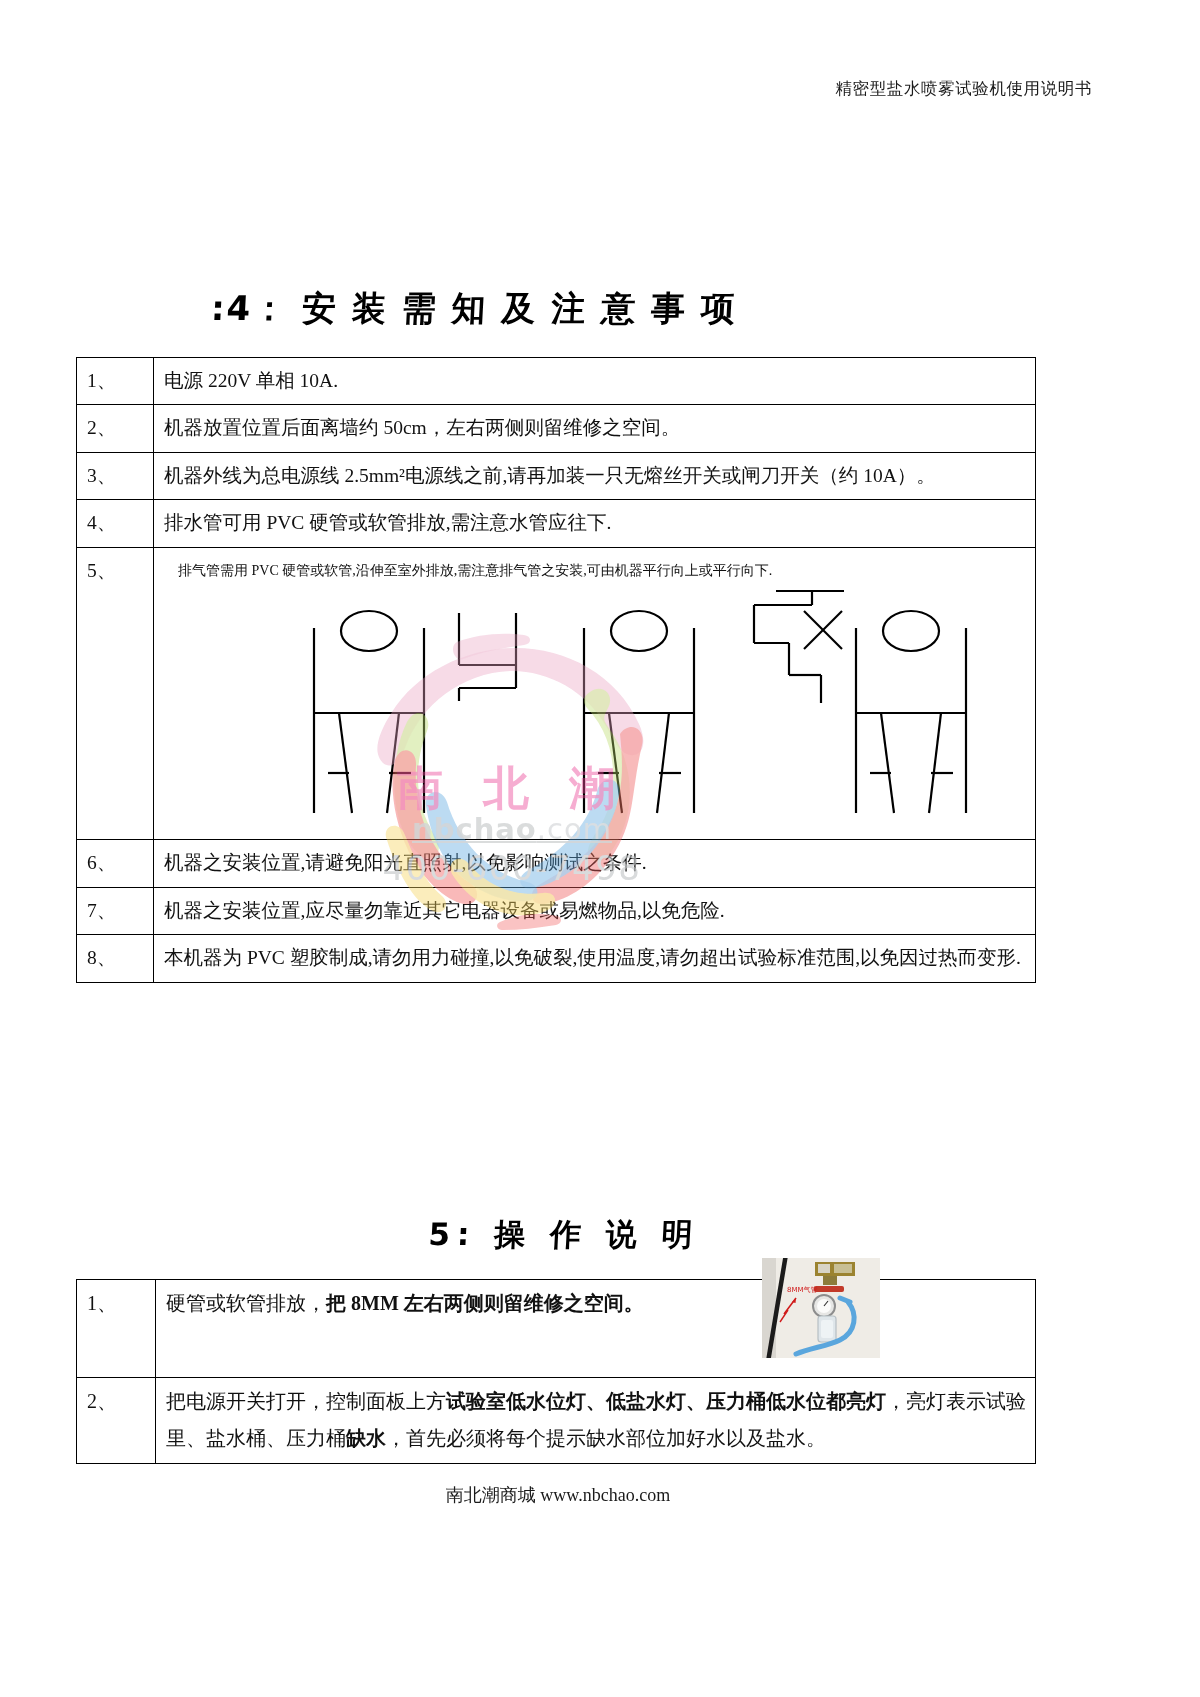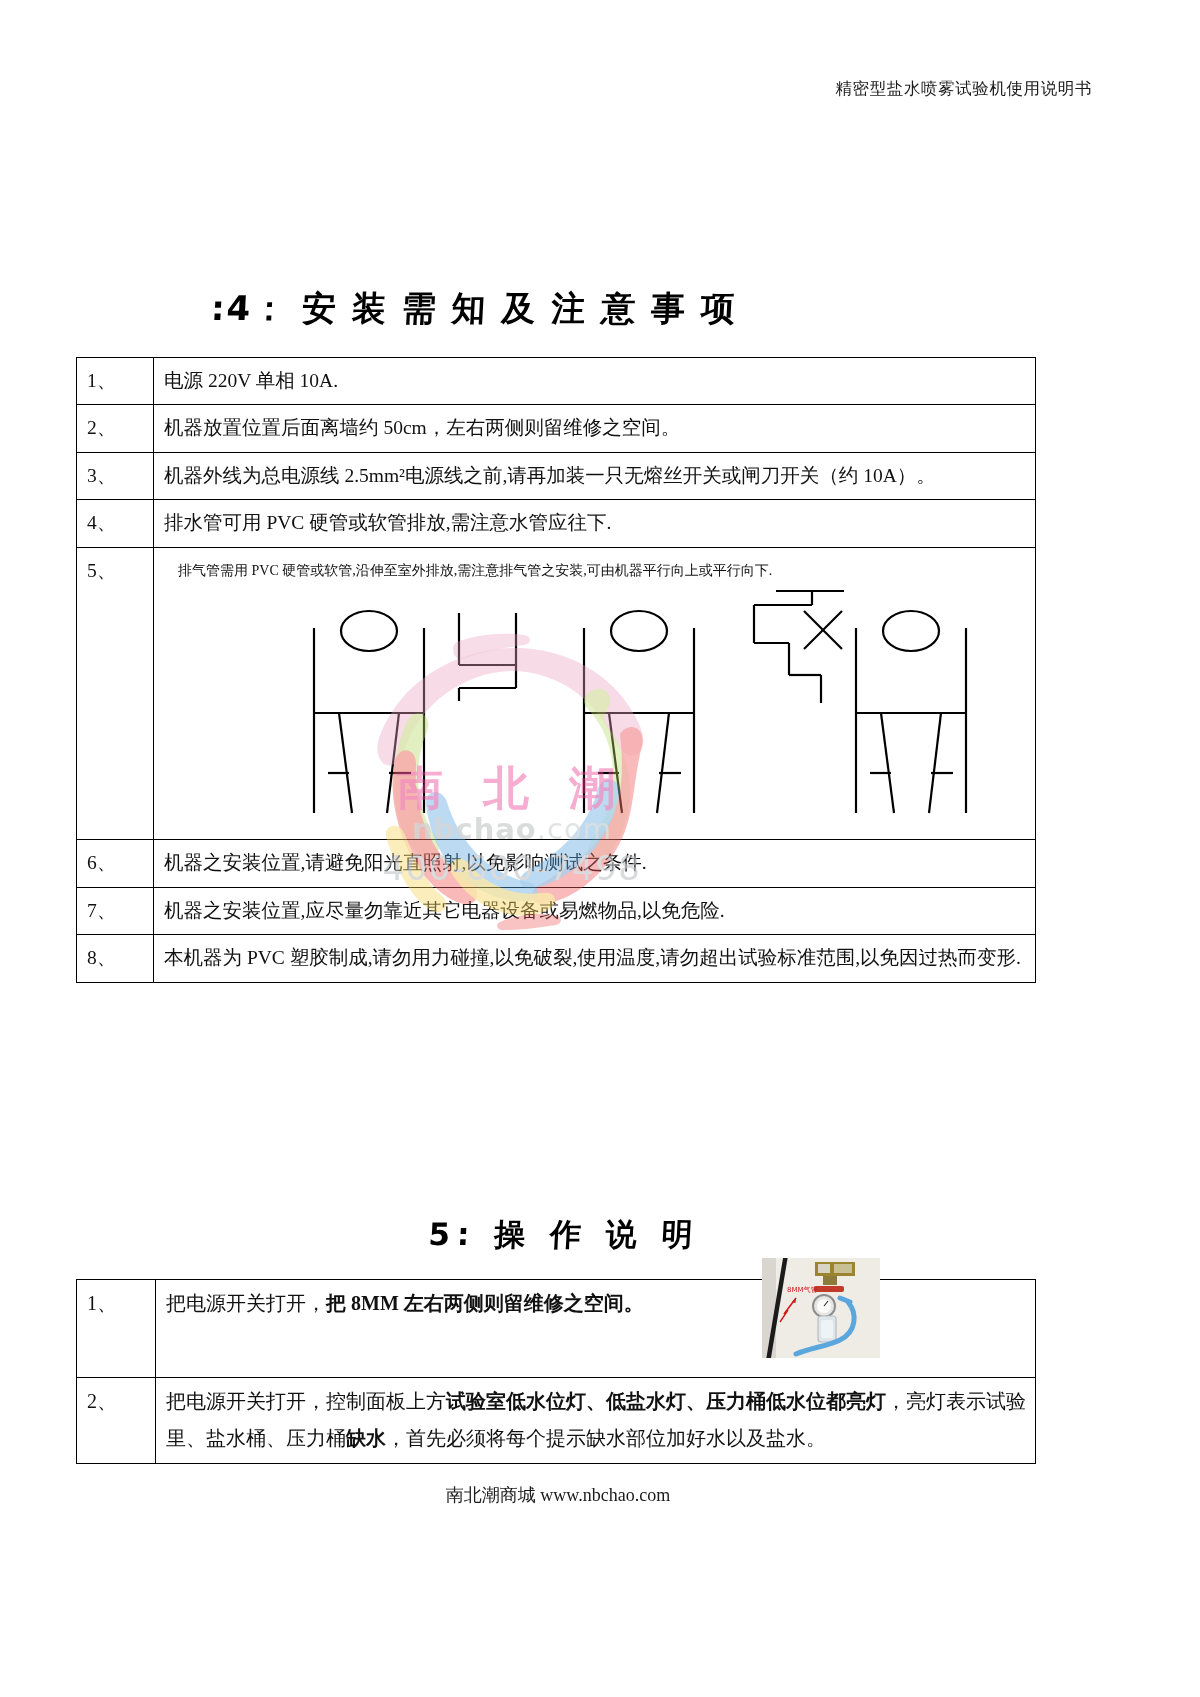--- a/index.html
+++ b/index.html
@@ -136,20 +136,21 @@
     color: #ec4899;
     opacity: 0.72;
   }
   .wm-url {
     top: 182px;
     font-size: 29px;
     font-weight: bold;
     letter-spacing: 1px;
     color: #b9bcbe;
     opacity: 0.85;
+    text-decoration: underline;
   }
   .wm-url .dom { font-weight: normal; color: #c8cbcd; }
   .wm-phone {
     top: 218px;
     font-size: 34px;
     letter-spacing: 1.5px;
     color: #c2c5c7;
   }
 
   
@@ -298,21 +299,21 @@
     <div class="wm-text wm-url"><span>nbchao</span><span class="dom">.com</span></div>
     <div class="wm-text wm-phone">400-600-7498</div>
   </div>
 
   <div class="section-title" id="title-5">5: 操 作 说 明</div>
 
   <table class="doc-table" id="table-operate">
     <tbody>
         <tr>
       <td class="num" style="height:86px">1、</td>
-      <td class="body"><span>把电源开关打开，</span><span class="b">把 8MM 左右两侧则留维修之空间。</span></td>
+      <td class="body"><span>硬管或软管排放，</span><span class="b">把 8MM 左右两侧则留维修之空间。</span></td>
     </tr>
     <tr>
       <td class="num">2、</td>
       <td class="body"><span>把电源开关打开，控制面板上方</span><span class="b">试验室低水位灯、低盐水灯、压力桶低水位都亮灯</span><span>，亮灯表示试验里、盐水桶、压力桶</span><span class="b">缺水</span><span>，首先必须将每个提示缺水部位加好水以及盐水。</span></td>
     </tr>
   </tbody>
     </table>
 
   <div class="photo">
     <svg viewBox="0 0 118 100" width="118" height="100">

